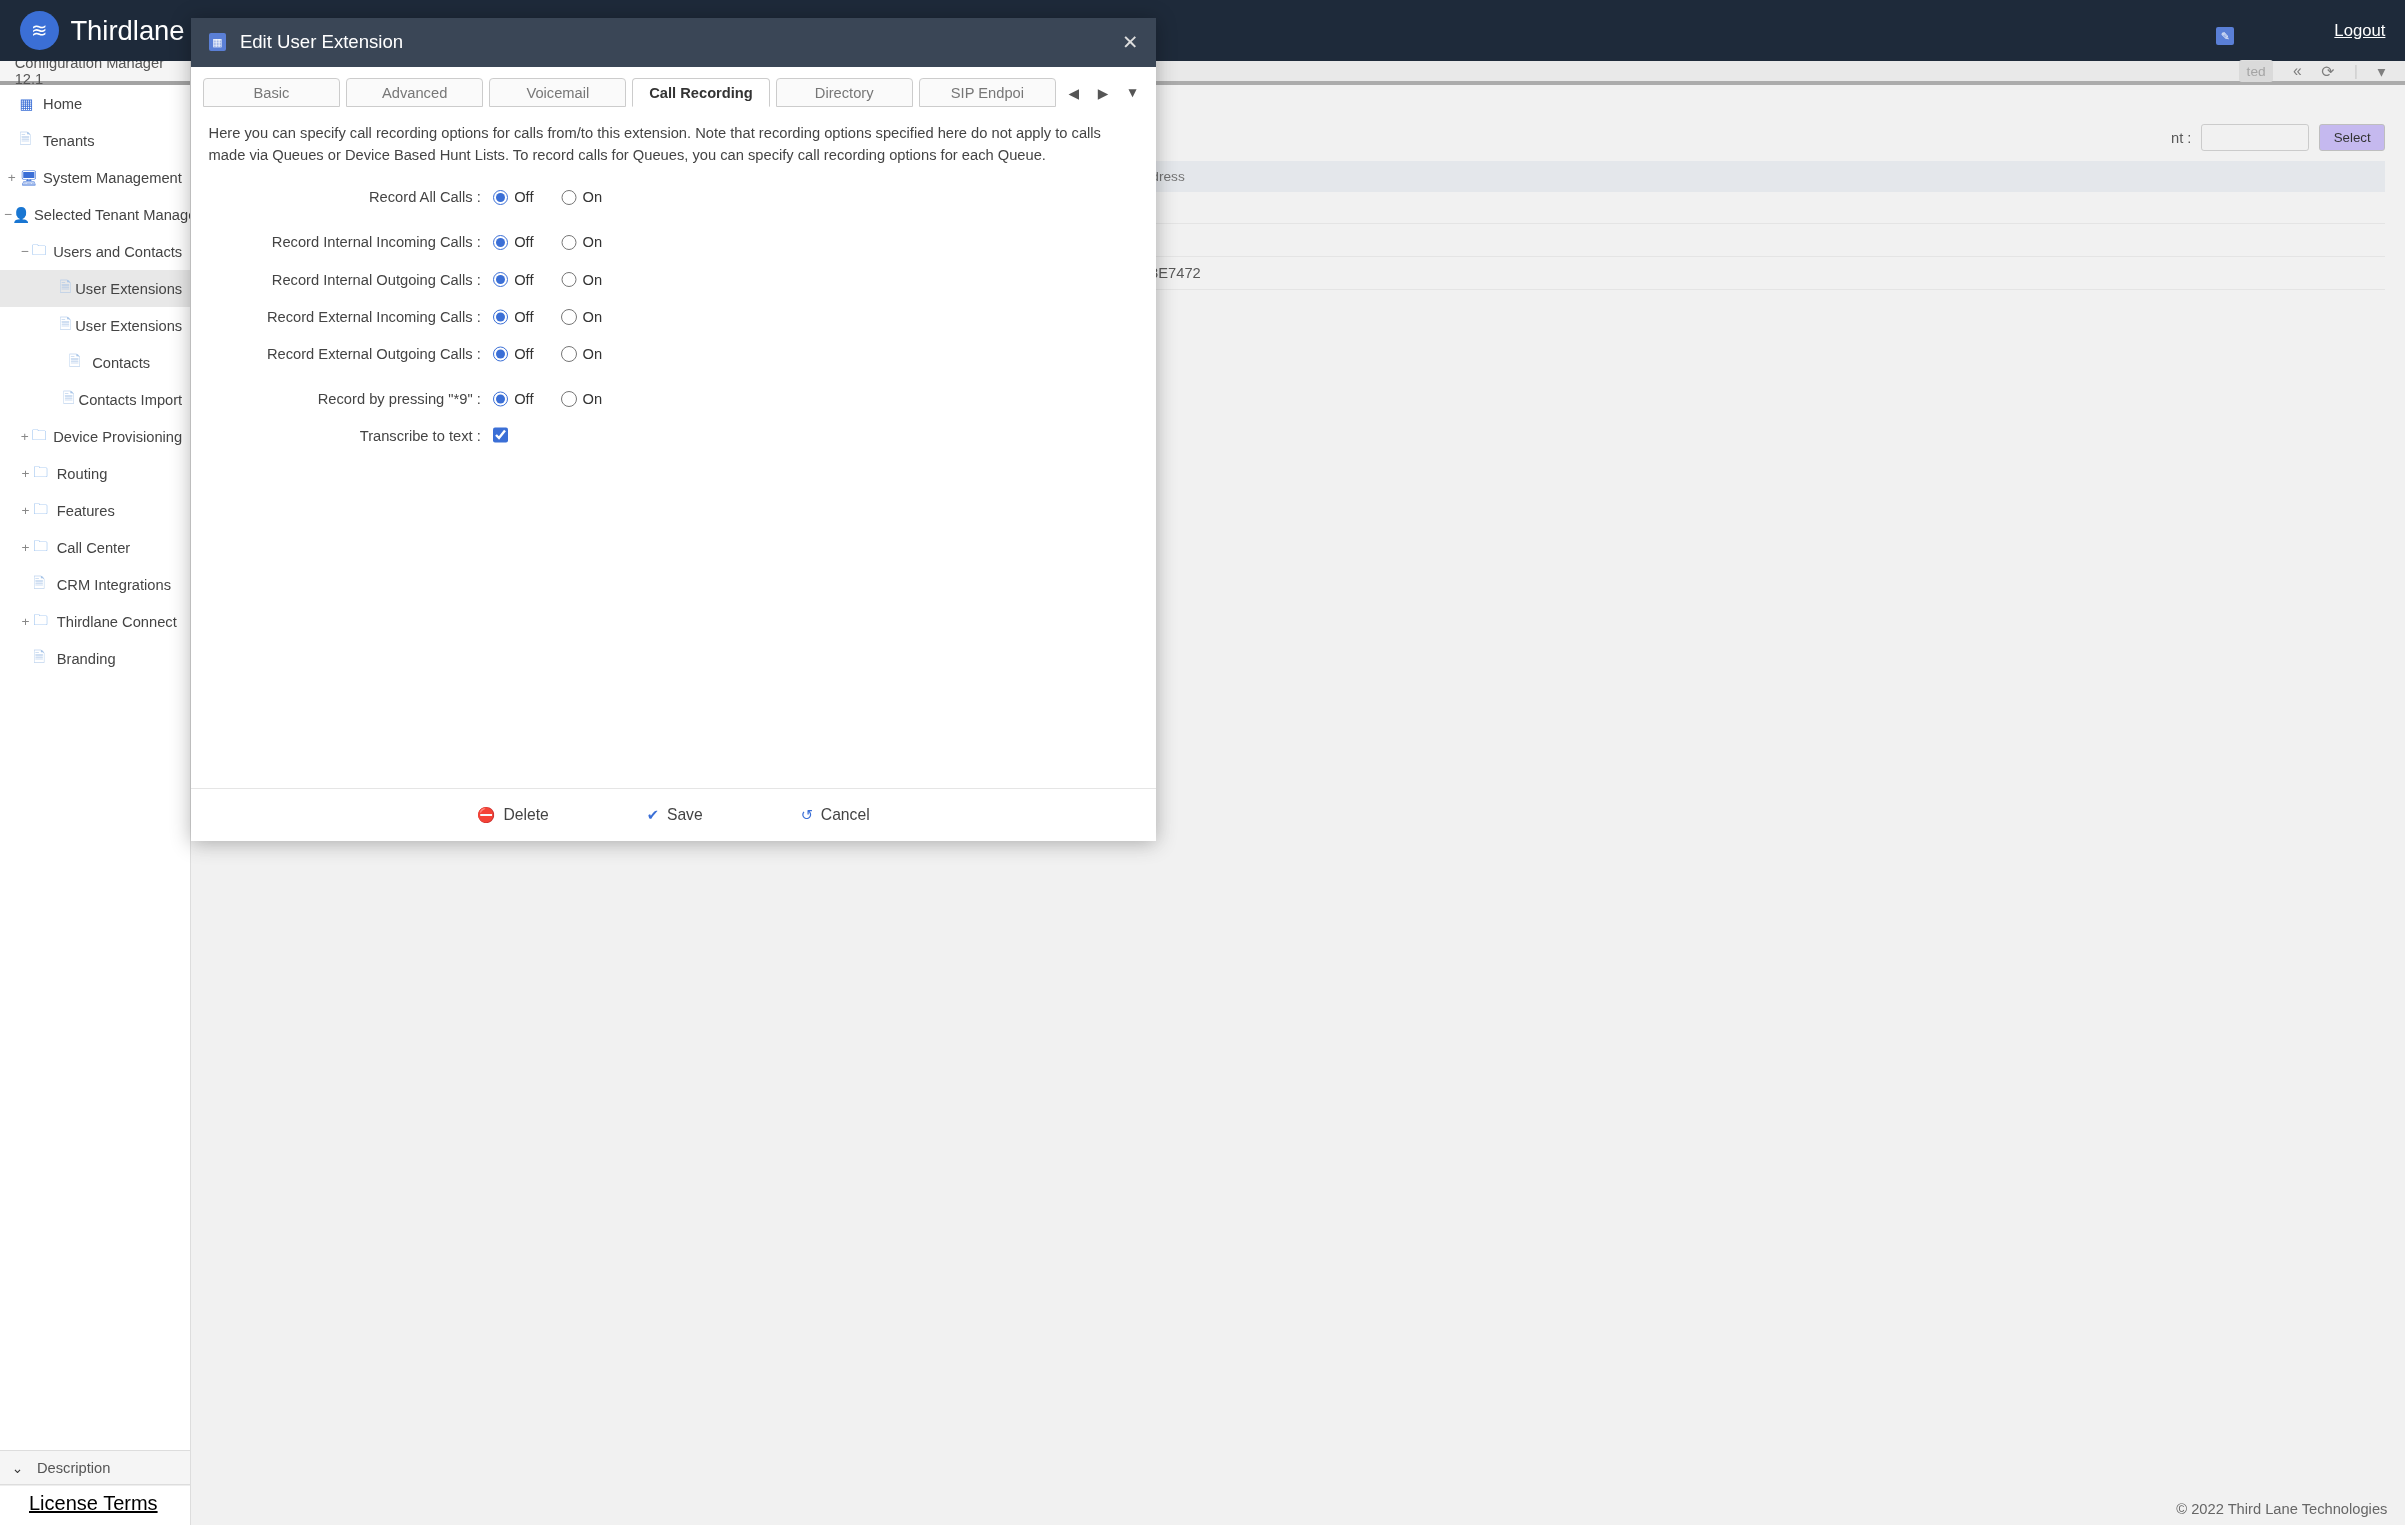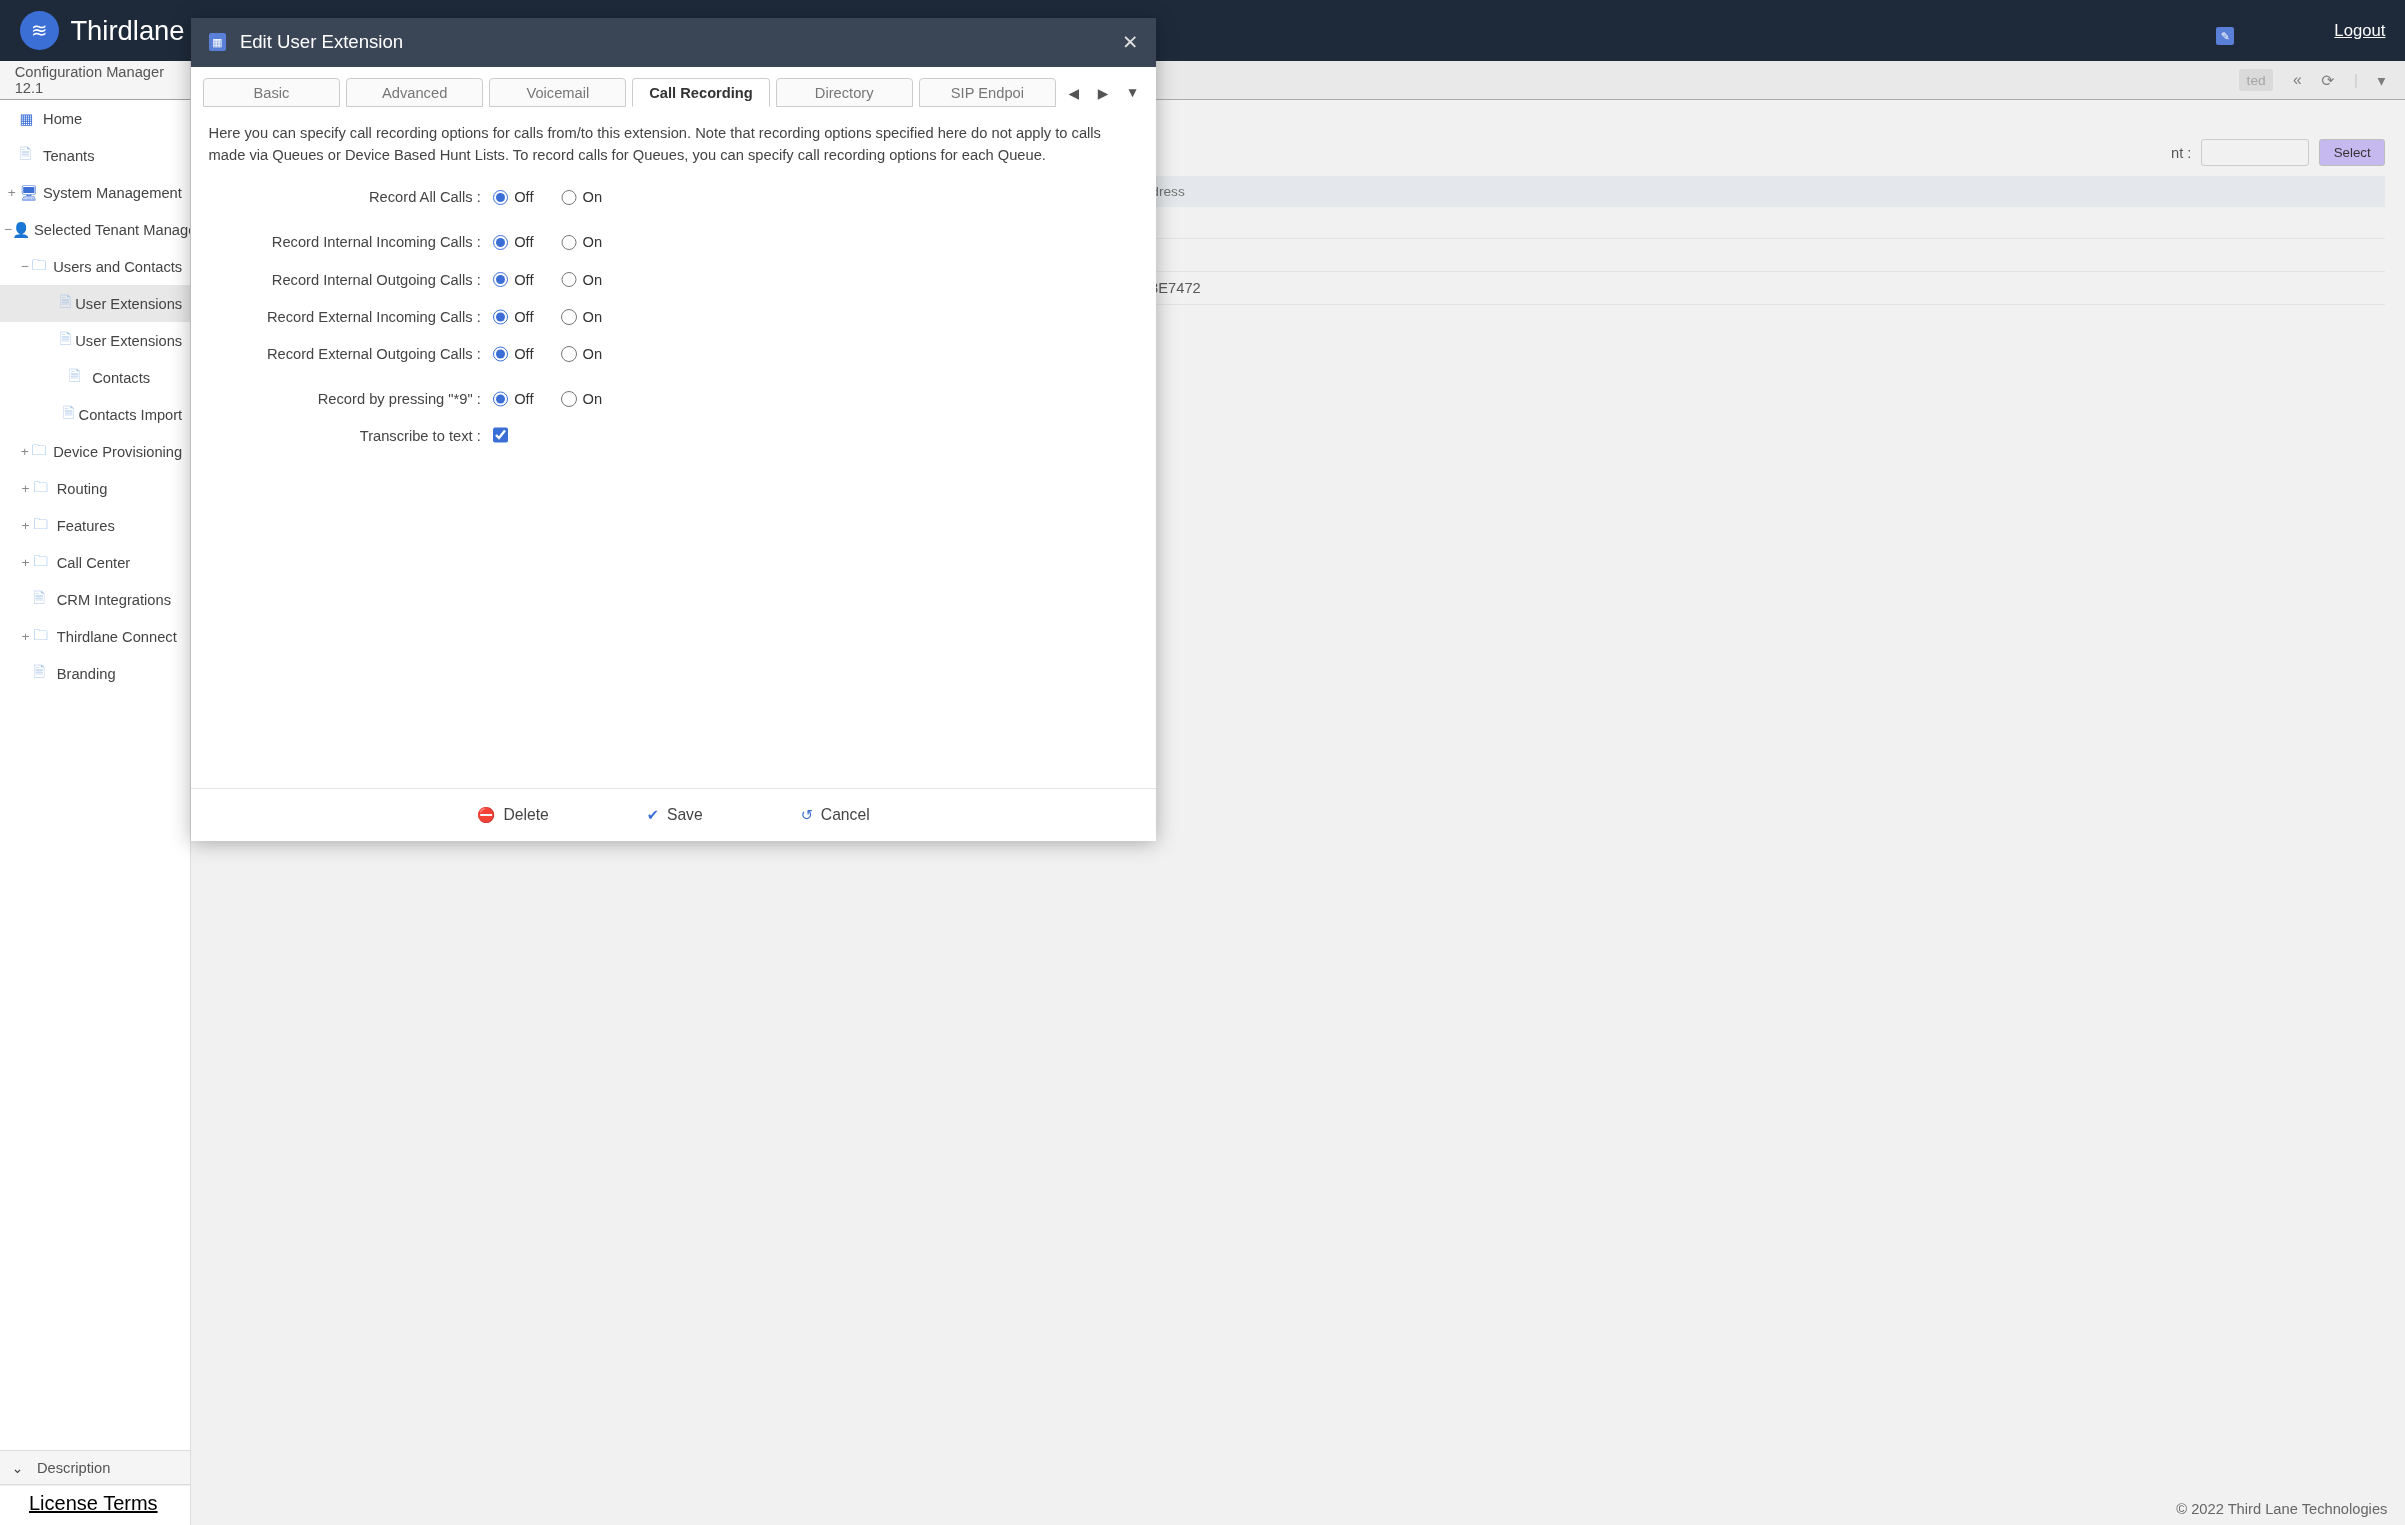--- a/index.html
+++ b/index.html
@@ -41,23 +41,23 @@
     }
     .nav-spacer { flex: 1; }
     .logout-link {
       color: #fff;
       text-decoration: underline;
       font-size: 16.7px;
     }
     
     
     .breadcrumb-bar {
-      height: 39px;
+      height: 24px;
       background: #f5f5f5;
-      border-bottom: 1px solid #a3a3a3;
+      border-bottom: 4px solid #a3a3a3;
       display: flex;
       align-items: center;
       padding: 0 23px;
       font-size: 14.7px;
       color: #555;
     }
     .breadcrumb-bar .right-tools {
       margin-left: auto;
       display: flex;
       align-items: center;

